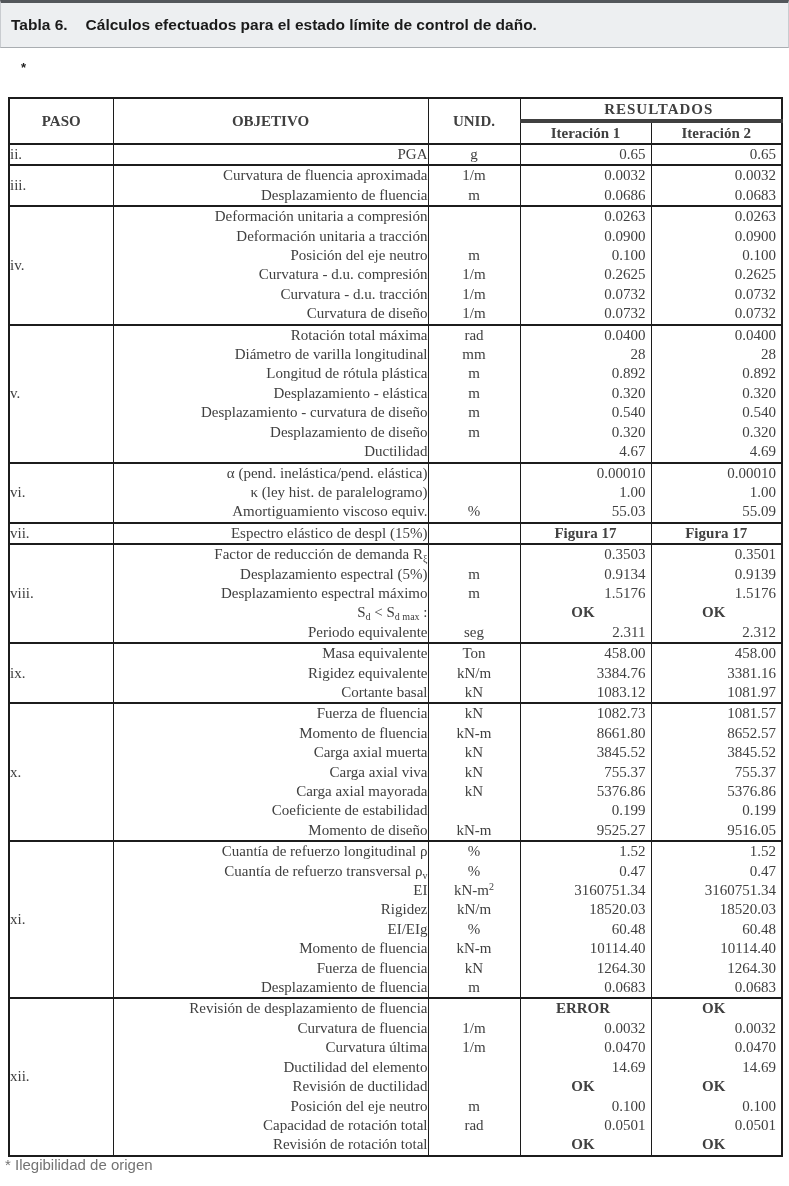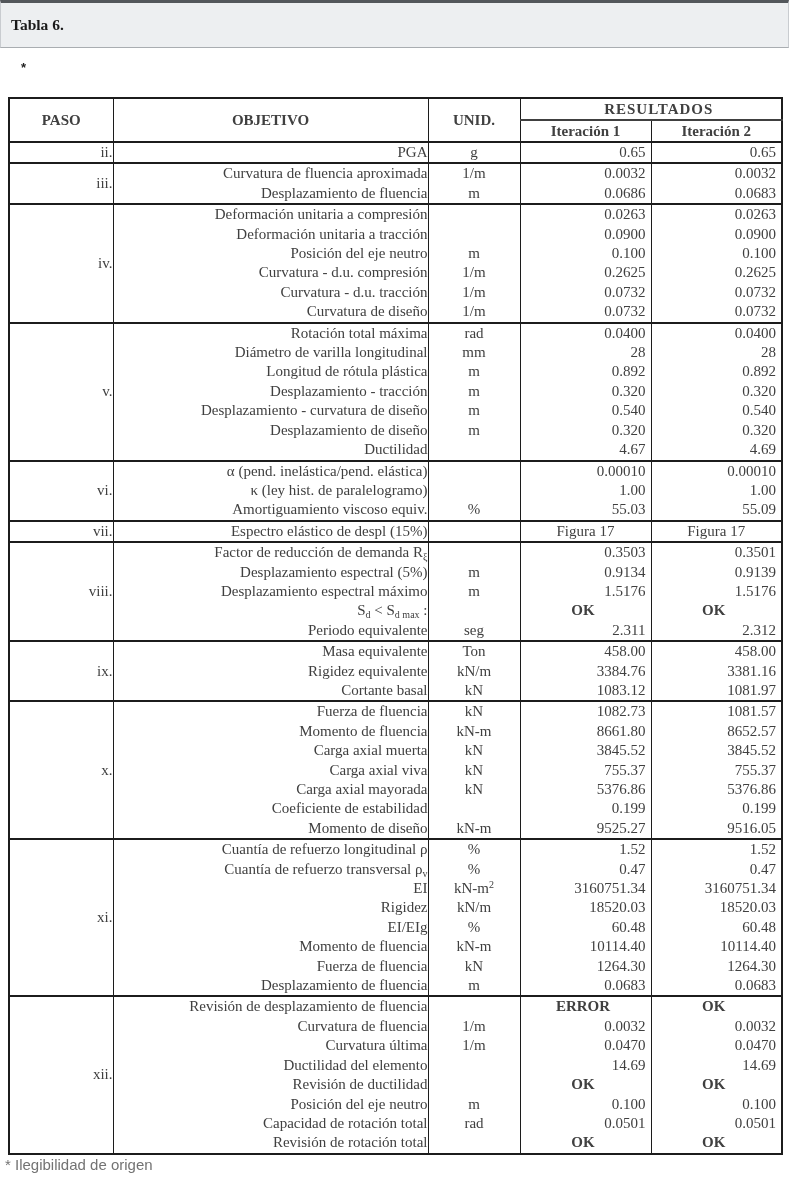--- a/index.html
+++ b/index.html
@@ -12,21 +12,21 @@
   }
   
   .title-bar {
     width: 789px; height: 48px;
     background: #edeff1;
     border-top: 3px solid #53575b;
     border-bottom: 1px solid #a9adb1;
     border-left: 1px solid #c9ccd0;
     border-right: 1px solid #c9ccd0;
     display: flex; align-items: center;
-    font-family: Liberation Serif, serif;
+    font-family: Liberation Sans, sans-serif;
     font-weight: bold; font-size: 15.5px;
     padding-left: 10px;
   }
   .title-bar .tnum { margin-right: 18px; white-space: nowrap; }
   .title-bar .ttext { white-space: nowrap; }
   
   .star-note {
     position: absolute; left: 21px; top: 60px;
     font-family: "Liberation Sans", sans-serif;
     font-weight: bold; font-size: 13px; color: #222;
@@ -42,50 +42,51 @@
     color: #404040;
   }
   col.c-paso { width: 104px; }
   col.c-obj  { width: 315px; }
   col.c-unid { width: 92px;  }
   col.c-it   { width: 131px; }
   table, th, td { border: 0 solid #1c1c1c; }
   table { border: 2px solid #1c1c1c; }
   th, td { border-left: 1px solid #1c1c1c; border-right: 1px solid #1c1c1c; }
   thead th { border-bottom: 1px solid #1c1c1c; }
-  thead tr.h2 th { border-top: 2px solid #404040; }
+  thead tr.h2 th { border-top: 4px solid #404040; }
   thead { border-bottom: 2px solid #1c1c1c; }
   tbody { border-top: 2px solid #1c1c1c; }
   th {
     font-weight: bold; text-align: center;
     height: 20px; line-height: 20px;
     font-size: 15px;
   }
   th.resultados { letter-spacing: 1px; padding-left: 16px; }
   td { height: 19.4px; line-height: 19.4px; white-space: nowrap; overflow: hidden; }
-  td.paso { text-align: right; vertical-align: middle; }
+  td.paso { text-align: left; vertical-align: middle; }
   td.obj  { text-align: right;  padding-left: 5px; }
   td.unid { text-align: center; }
   td.val  { text-align: right; padding-right: 5px; }
-  td.val.center { text-align: center; padding-right: 0; }
+  td.val.center { text-align: center; padding-right: 0; font-weight: bold; }
   td.val.bold { font-weight: bold; text-align: center; }
   sub { font-size: 10px; vertical-align: -3px; line-height: 0; }
   sup { font-size: 10px; vertical-align: 5px; line-height: 0; }
   
   .footnote {
     position: absolute; left: 5px; top: 1156px;
     font-family: "Liberation Sans", sans-serif;
     font-size: 15px; color: #737373;
   }
 </style>
 </head>
 <body>
 
 <div class="title-bar">
   <span class="tnum">Tabla 6.</span>
+  <span class="ttext">Cálculos efectuados para el estado límite de control de daño.</span>
 </div>
 
 <div class="star-note">*</div>
 
 <div class="tbl-wrap">
   <table>
     <colgroup>
       <col class="c-paso">
         <col class="c-obj">
         <col class="c-unid">
@@ -182,21 +183,21 @@
           <td class="val">28</td>
           <td class="val">28</td>
         </tr>
         <tr>
           <td class="obj">Longitud de rótula plástica</td>
           <td class="unid">m</td>
           <td class="val">0.892</td>
           <td class="val">0.892</td>
         </tr>
         <tr>
-          <td class="obj">Desplazamiento - tracción</td>
+          <td class="obj">Desplazamiento - elástica</td>
           <td class="unid">m</td>
           <td class="val">0.320</td>
           <td class="val">0.320</td>
         </tr>
         <tr>
           <td class="obj">Desplazamiento - curvatura de diseño</td>
           <td class="unid">m</td>
           <td class="val">0.540</td>
           <td class="val">0.540</td>
         </tr>

